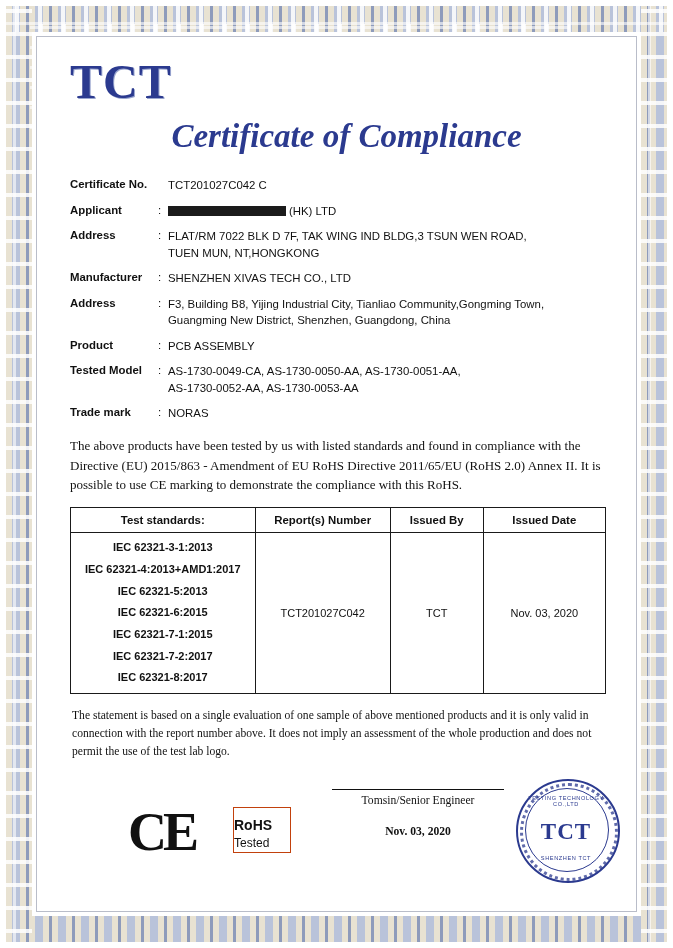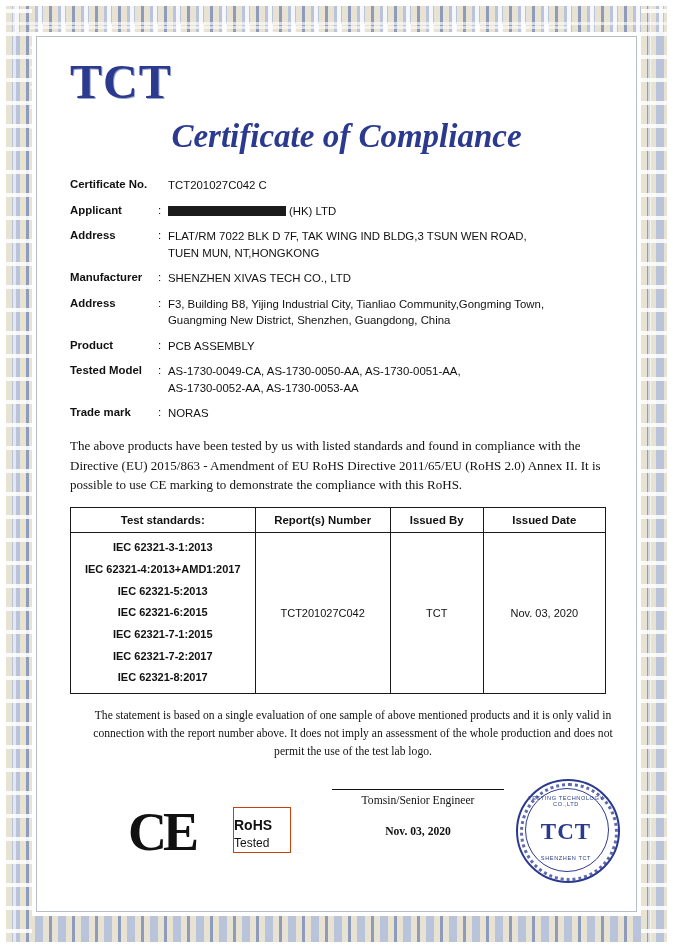--- a/index.html
+++ b/index.html
@@ -203,27 +203,26 @@
     font-weight: bold;
     font-size: 11px;
   }
   .col-std { width: 186px; }
   .col-rep { width: 134px; }
   .col-by  { width: 92px; }
   .col-date{ width: 124px; }
 
   .note {
     margin-top: 13px;
-    margin-left: 39px;
+    margin-left: 26px;
     width: 536px;
     font-family: "Liberation Serif", serif;
     font-size: 11.6px;
     line-height: 1.55;
     color: #111111;
-    text-align: center;
   }
 
   
   .bottom {
     position: relative;
     margin-top: 18px;
     margin-left: 24px;
     width: 540px;
     height: 112px;
   }

